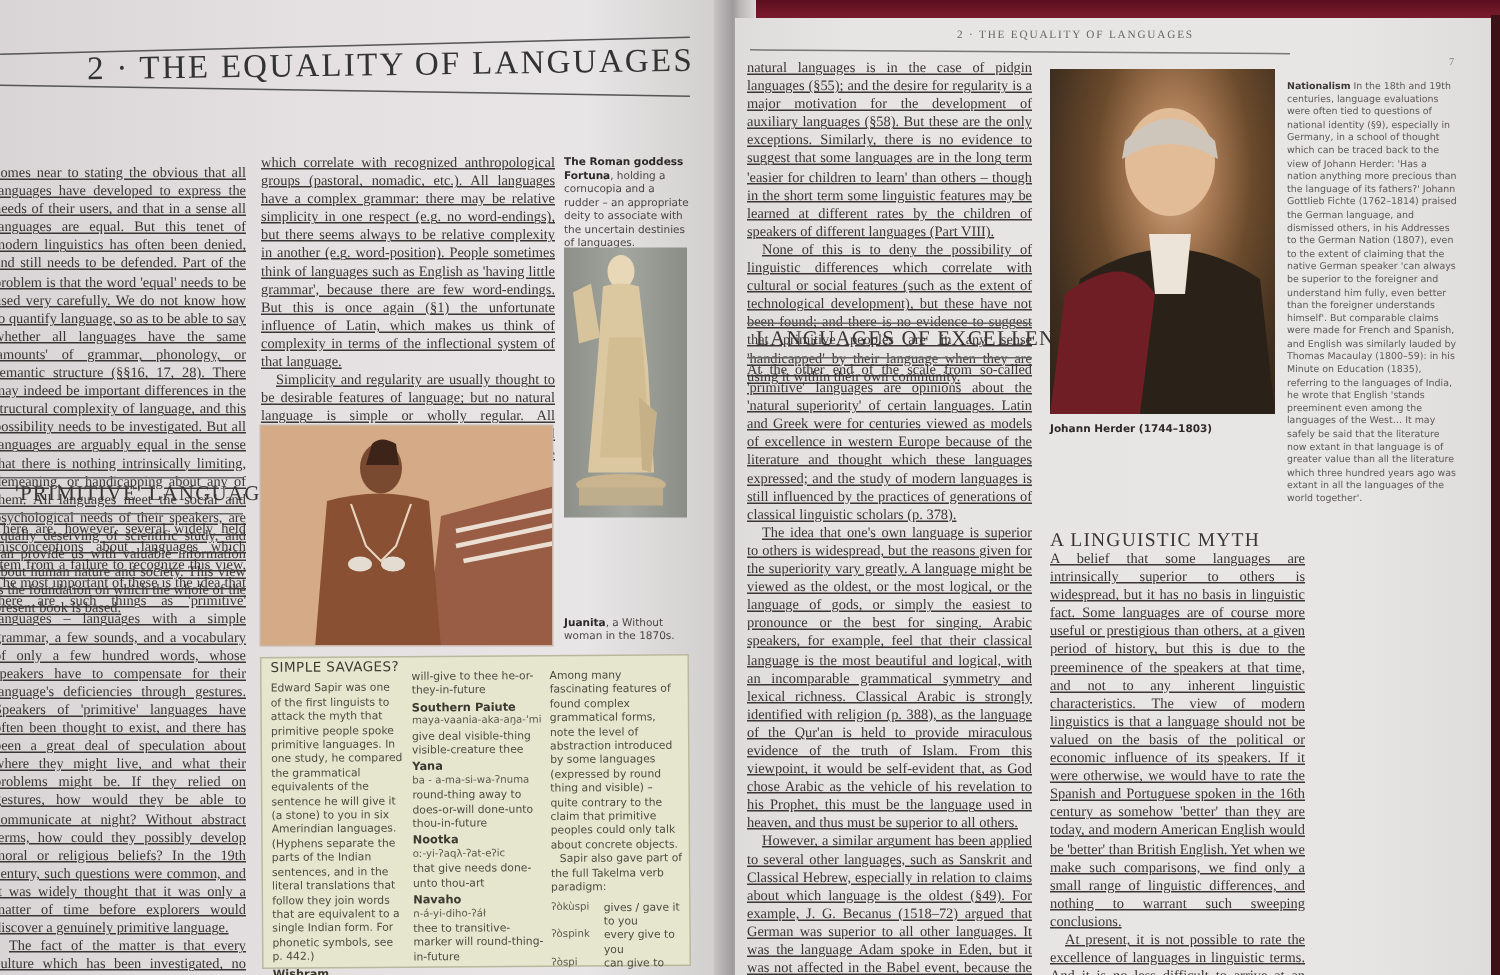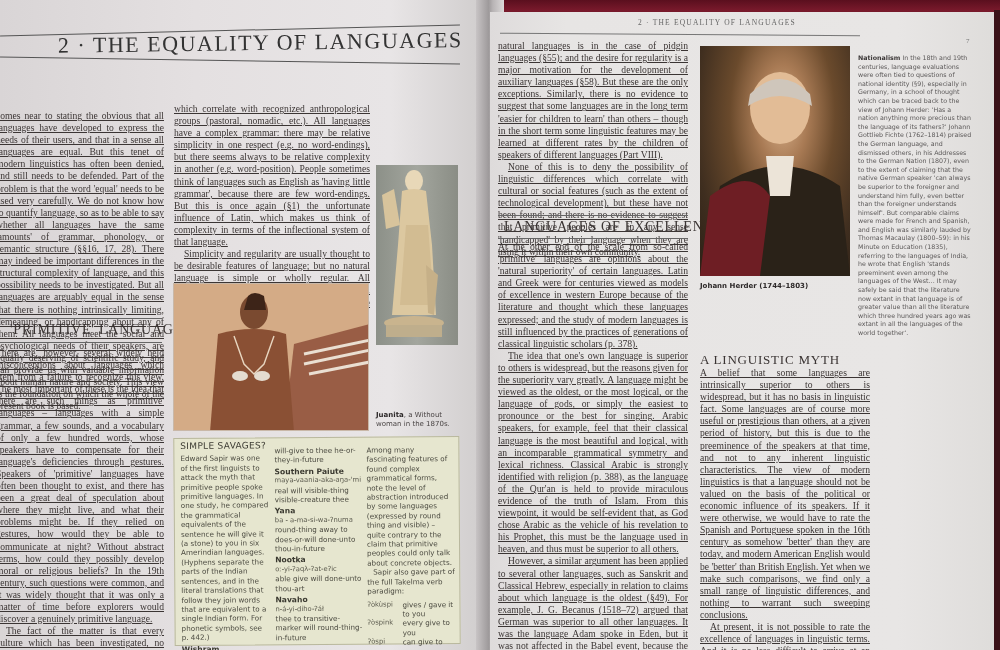--- a/index.html
+++ b/index.html
@@ -81,20 +81,23 @@
   <div class="col" style="left:-4px; top:347px; width:168px;">
     <p>There are, however, several widely held misconceptions about languages which stem from a failure to recognize this view. The most important of these is the idea that there are such things as 'primitive' languages – languages with a simple grammar, a few sounds, and a vocabulary of only a few hundred words, whose speakers have to compensate for their language's deficiencies through gestures. Speakers of 'primitive' languages have often been thought to exist, and there has been a great deal of speculation about where they might live, and what their problems might be. If they relied on gestures, how would they be able to communicate at night? Without abstract terms, how could they possibly develop moral or religious beliefs? In the 19th century, such questions were common, and it was widely thought that it was only a matter of time before explorers would discover a genuinely primitive language.</p>
     <p class="indent">The fact of the matter is that every culture which has been investigated, no matter how 'primitive' it may be in cultural terms, turns out to have a fully developed language, with a complexity comparable to those of the so-called 'civilized' nations. Anthropologically speaking, the human race can be said to have evolved from primitive to civilized states, but there is no sign of language having gone through the same kind of evolution (§48). There are no 'bronze age' or 'stone age' languages, nor have any language types been discovered</p>
   </div>
 
   <div class="col" style="left:174px; top:103px; width:196px;">
     <p>which correlate with recognized anthropological groups (pastoral, nomadic, etc.). All languages have a complex grammar: there may be relative simplicity in one respect (e.g. no word-endings), but there seems always to be relative complexity in another (e.g. word-position). People sometimes think of languages such as English as 'having little grammar', because there are few word-endings. But this is once again (§1) the unfortunate influence of Latin, which makes us think of complexity in terms of the inflectional system of that language.</p>
     <p class="indent">Simplicity and regularity are usually thought to be desirable features of language; but no natural language is simple or wholly regular. All languages have intricate grammatical rules, and all have exceptions to those rules. The nearest we come to real simplicity with</p>
   </div>
 
+  <div class="caption" style="left:376px; top:104px; width:86px;">
+    <b>The Roman goddess Fortuna</b><span>, holding a cornucopia and a rudder – an appropriate deity to associate with the uncertain destinies of languages.</span>
+  </div>
 
   <div class="photo-statue">
     <svg width="82" height="180" viewBox="0 0 82 180">
       <ellipse cx="38" cy="16" rx="9" ry="11" fill="#e8d8b8"></ellipse>
       <path d="M26 26 Q38 22 50 26 L56 80 L60 150 L16 150 L22 80 Z" fill="#dcc8a0"></path>
       <path d="M6 30 L18 24 L24 60 L10 64 Z" fill="#d8c49c"></path>
       <path d="M30 60 L52 60 L58 140 L24 140 Z" fill="#cdb78c" opacity="0.7"></path>
       <path d="M50 100 L62 110 L58 150 L52 148 Z" fill="#c6b088"></path>
       <ellipse cx="38" cy="158" rx="30" ry="7" fill="#c9b48e"></ellipse>
       <rect x="10" y="160" width="56" height="12" fill="#bfae8c"></rect>
@@ -123,27 +126,27 @@
     <div class="sb-col" style="left:6px; top:3px; width:88px;">
       <div class="sb-title">SIMPLE SAVAGES?</div>
       <div>Edward Sapir was one of the first linguists to attack the myth that primitive people spoke primitive languages. In one study, he compared the grammatical equivalents of the sentence he will give it (a stone) to you in six Amerindian languages. (Hyphens separate the parts of the Indian sentences, and in the literal translations that follow they join words that are equivalent to a single Indian form. For phonetic symbols, see p. 442.)</div>
       <div class="sb-lang">Wishram</div>
 
     </div>
     <div class="sb-col" style="left:100px; top:8px; width:88px;">
       <div>will-give to thee he-or-they-in-future</div>
       <div class="sb-lang">Southern Paiute</div>
       <div class="sb-form">maya-vaania-aka-aŋa-'mi</div>
-      <div>real will visible-thing visible-creature thee</div>
+      <div>give deal visible-thing visible-creature thee</div>
       <div class="sb-lang">Yana</div>
       <div class="sb-form">ba - a-ma-si-wa-ʔnuma</div>
       <div>round-thing away to does-or-will done-unto thou-in-future</div>
       <div class="sb-lang">Nootka</div>
       <div class="sb-form">oː-yi-ʔaqλ-ʔat-eʔic</div>
-      <div>able give will done-unto thou-art</div>
+      <div>that give needs done-unto thou-art</div>
       <div class="sb-lang">Navaho</div>
       <div class="sb-form">n-á-yi-diho-ʔáł</div>
       <div>thee to transitive-marker will round-thing-in-future</div>
     </div>
     <div class="sb-col" style="left:192px; top:8px; width:88px;">
       <div>Among many fascinating features of found complex grammatical forms, note the level of abstraction introduced by some languages (expressed by round thing and visible) – quite contrary to the claim that primitive peoples could only talk about concrete objects.</div>
       <div style="text-indent:6px;">Sapir also gave part of the full Takelma verb paradigm:</div>
       <div class="sb-table">
         <span class="sb-form">ʔòkùspi</span>
           <span>gives / gave it to you</span>

